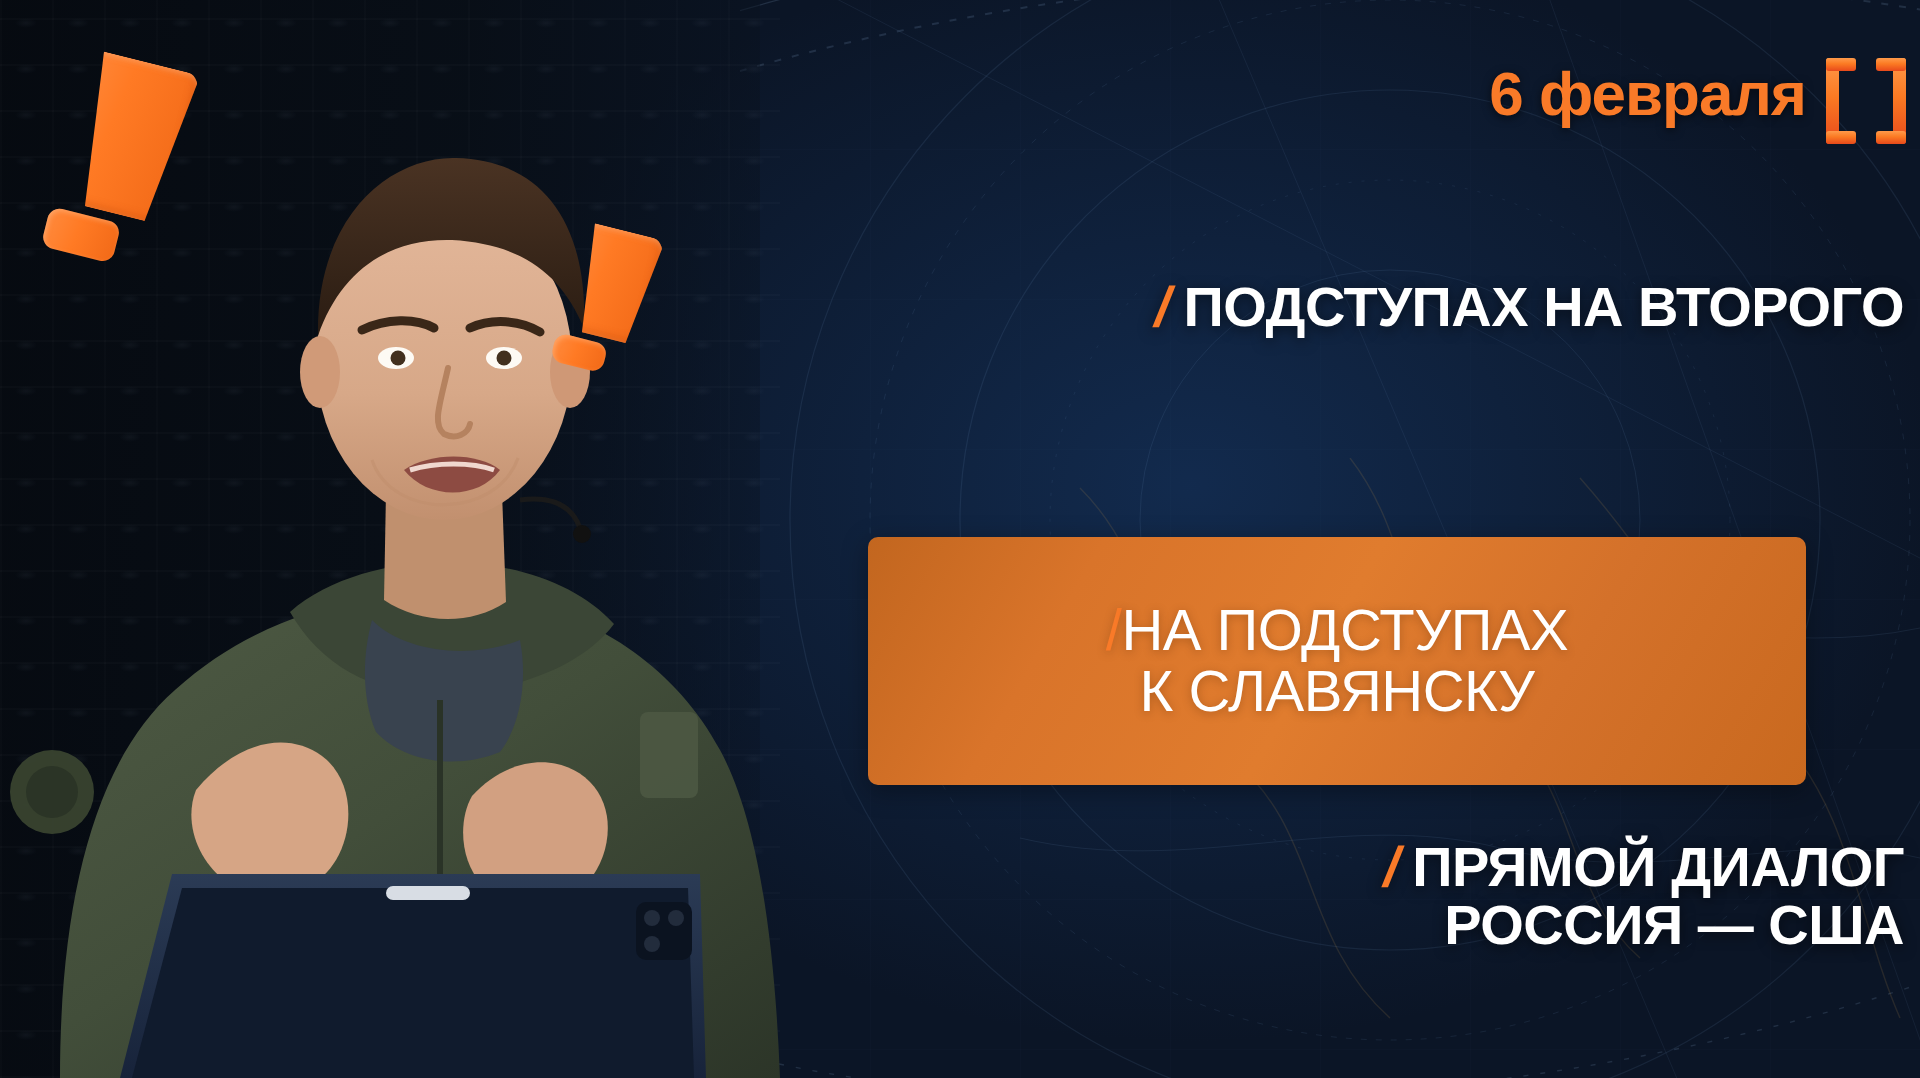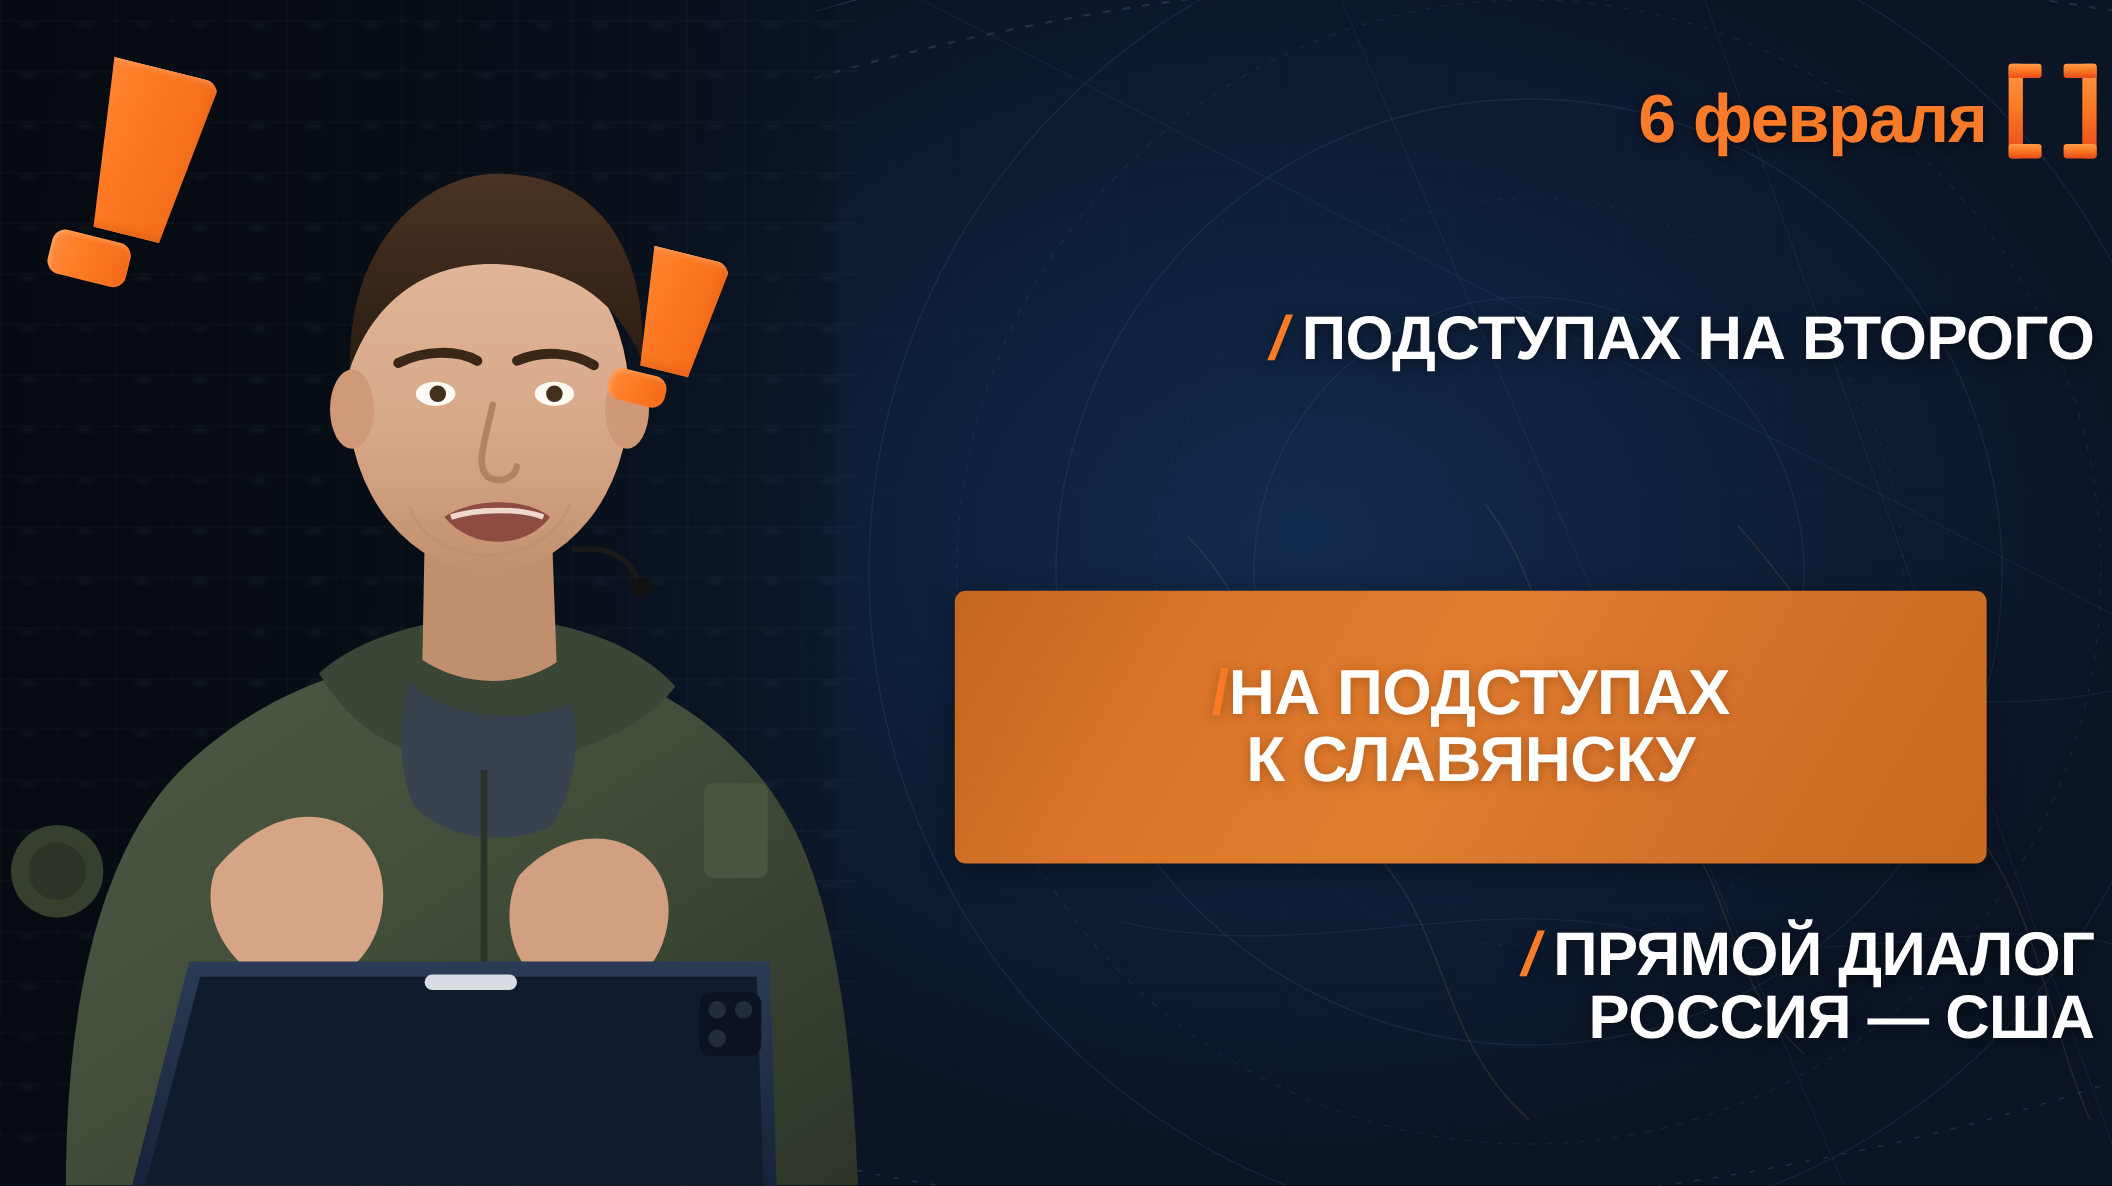--- a/index.html
+++ b/index.html
@@ -76,21 +76,21 @@
   }
   #excl-1{left:58px;top:58px;width:118px;height:215px;transform:rotate(14deg);}
   #excl-2{left:562px;top:228px;width:86px;height:152px;transform:rotate(14deg);}
 
   
   .right-col{position:absolute;left:910px;top:0;width:1010px;height:1078px;}
 
   
   .header{
     position:absolute;top:58px;right:14px;
-    display:flex;align-items:flex-end;gap:20px;
+    display:flex;align-items:flex-start;gap:20px;
     white-space:nowrap;
     margin-left:24px;
   }
   .header .date{
     font-size:62px;font-weight:bold;letter-spacing:-1px;
     color:#f97a28;
     text-shadow:0 2px 10px rgba(0,0,0,.6);
   }
   .brk{
     display:inline-block;
@@ -139,21 +139,21 @@
     position:absolute;
     left:-42px;top:537px;
     width:938px;height:248px;
     border-radius:10px;
     background:linear-gradient(120deg,#c2661f 0%,#d9742a 22%,#e07c2e 48%,#d4712a 72%,#c9691f 100%);
     box-shadow:0 6px 26px rgba(0,0,0,.35);
     display:flex;align-items:center;justify-content:center;
     overflow:hidden;
   }
   #headline-2 .card-text{
-    color:#fff;font-weight:bold;font-size:58px;line-height:1.05;
+    color:#fff;font-weight:normal;font-size:58px;line-height:1.05;
     text-align:center;letter-spacing:-0.5px;
     text-shadow:0 2px 10px rgba(90,40,0,.35);
     padding:0 26px;
   }
   #headline-2 .slash{color:#f97a28;}
 
   .ln{display:block;}
 </style>
 </head>
 <body>

